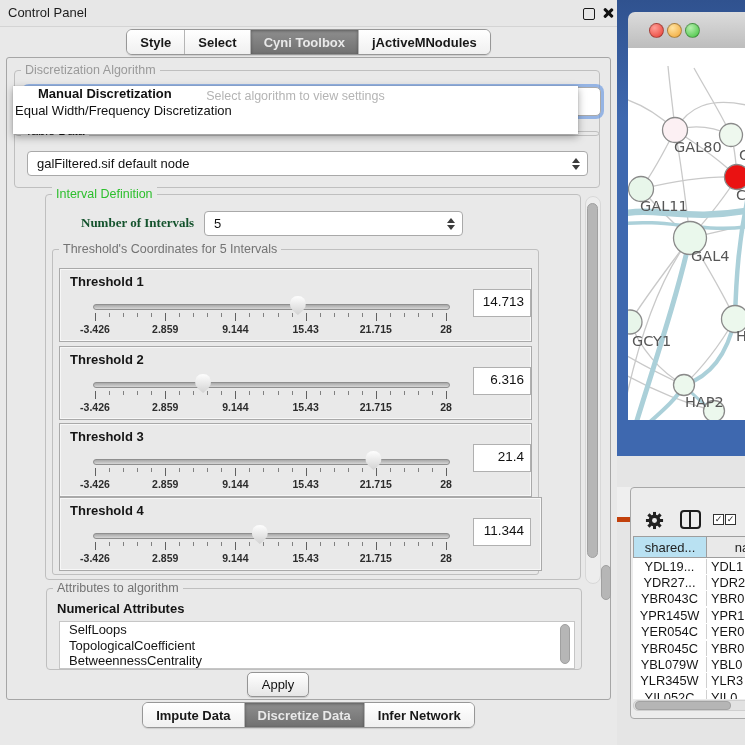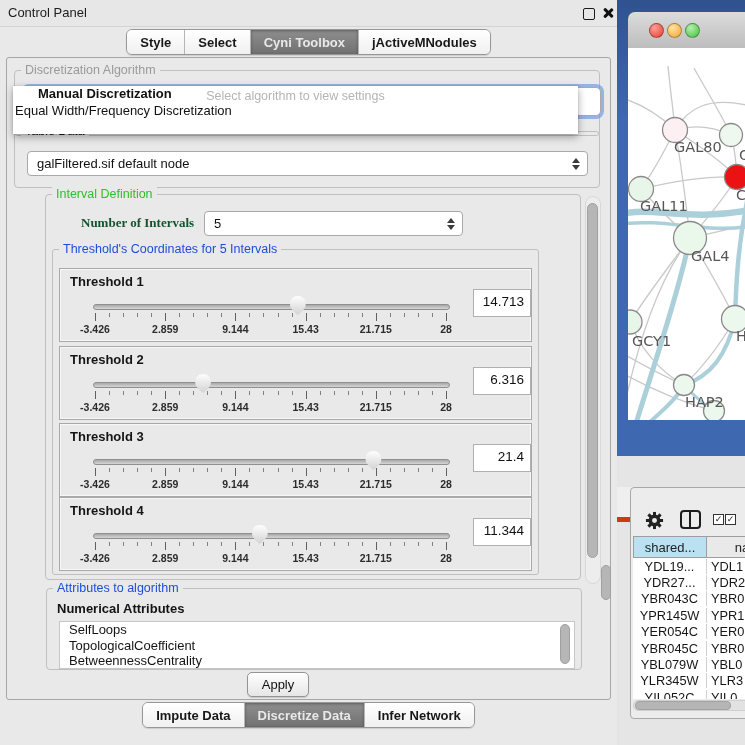--- a/index.html
+++ b/index.html
@@ -30,21 +30,21 @@
   .seg.sel{background:linear-gradient(#8e8e8e,#717171);color:#e9e9e9;box-shadow:inset 0 1px 3px rgba(0,0,0,.35);}
   .tabicon{display:flex;align-items:center;}
 
   #main-panel{left:6px;top:57px;width:603px;height:641px;border:1px solid #a6a6a6;border-radius:3px;background:#e9e9e9;}
 
   .group{position:absolute;border:1px solid #bfbfbf;border-radius:4px;}
   .gtitle{position:absolute;top:-8px;left:6px;background:#e9e9e9;padding:0 4px;font-size:12.5px;white-space:nowrap;}
   .gtitle.gray{color:#9a9a9a;}
   .gtitle.black{color:#111;}
   .gtitle.green{color:#2dbf2d;}
-  .gtitle.blue{color:#1d4ed8;}
+  .gtitle.blue{color:#737373;}
 
   .combo{position:absolute;background:#fff;border:1px solid #a9a9a9;border-radius:4px;font-size:13px;color:#111;
          display:flex;align-items:center;padding-left:9px;}
   .spinner{position:absolute;right:7px;top:50%;transform:translateY(-50%);display:flex;flex-direction:column;gap:2px;}
   .arr-up{width:0;height:0;border-left:4px solid transparent;border-right:4px solid transparent;border-bottom:5px solid #3c3c3c;}
   .arr-dn{width:0;height:0;border-left:4px solid transparent;border-right:4px solid transparent;border-top:5px solid #3c3c3c;}
 
   
   #algo-combo{left:17px;top:29px;width:566px;height:27px;border-radius:5px;
               box-shadow:0 0 0 3px rgba(104,152,226,.65);}
@@ -303,21 +303,21 @@
               <div class="ticklabels">
                 <span class="ticklabel" style="left: 0px;">-3.426</span>
                 <span class="ticklabel" style="left: 70.2px;">2.859</span>
                 <span class="ticklabel" style="left: 140.4px;">9.144</span>
                 <span class="ticklabel" style="left: 210.6px;">15.43</span>
                 <span class="ticklabel" style="left: 280.8px;">21.715</span>
                 <span class="ticklabel" style="left: 351px;">28</span>
               </div>
               <div class="vfield">21.4</div>
             </div>
-            <div class="thr-box" style="top: 247px;">
+            <div class="thr-box" style="top: 247px; padding-left: 10px;">
               <div class="thr-label">Threshold 4</div>
               <div class="track"></div>
               <div class="handle" style="left: 191.348px;"></div>
               <div class="ticks">
                 <div class="tick major" style="left: 0px;"></div>
                 <div class="tick" style="left: 14.04px;"></div>
                 <div class="tick" style="left: 28.08px;"></div>
                 <div class="tick" style="left: 42.12px;"></div>
                 <div class="tick" style="left: 56.16px;"></div>
                 <div class="tick major" style="left: 70.2px;"></div>

